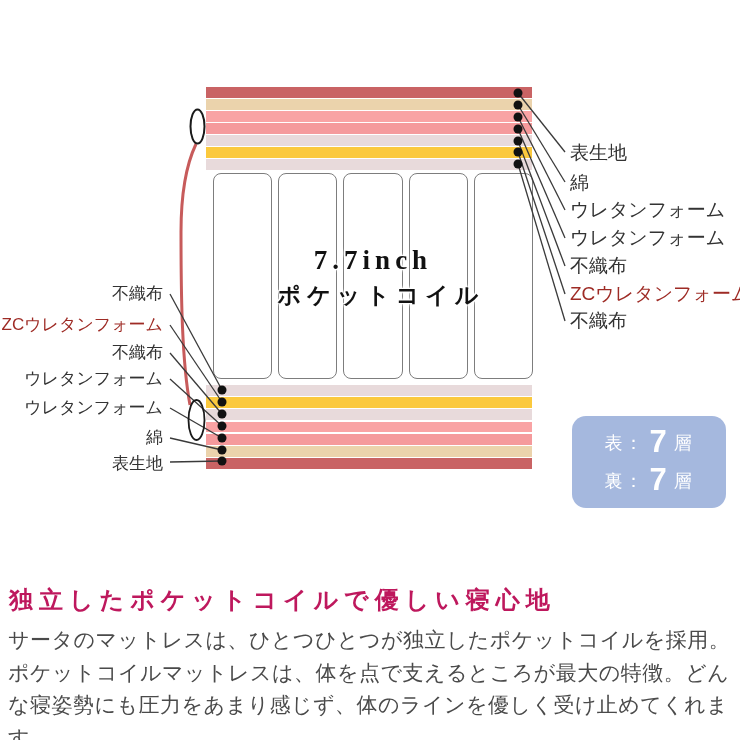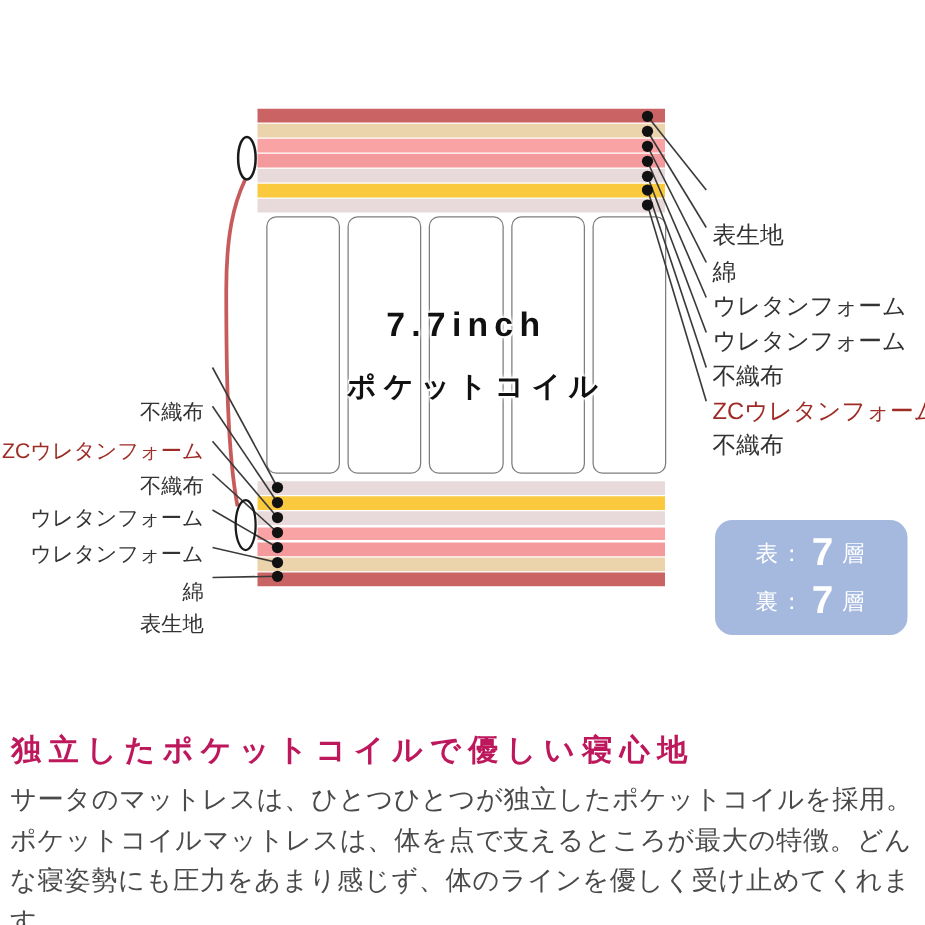--- a/index.html
+++ b/index.html
@@ -19,26 +19,26 @@
   
   .coil-row{position:absolute;left:213px;top:173px;width:320px;height:206px;display:flex;gap:6px;}
   .coil{flex:1;background:#ffffff;border:1.4px solid #7d7d7d;border-radius:8px;}
 
   
   .coil-text{
     position:absolute;left:213px;top:246px;width:320px;text-align:center;
     font-weight:bold;color:#111;line-height:1.1;
     text-shadow:0 0 3px #fff,0 0 3px #fff,0 0 4px #fff,0 0 5px #fff,1px 1px 0 #fff,-1px -1px 0 #fff;
   }
-  .coil-text .l1{font-size:27px;letter-spacing:5px;}
-  .coil-text .l2{font-size:23px;letter-spacing:6px;margin-top:21px;padding-left:16px;}
+  .coil-text .l1{font-size:27px;letter-spacing:5px;font-family:Liberation Serif, serif;}
+  .coil-text .l2{font-size:23px;letter-spacing:6px;margin-top:7px;padding-left:16px;}
 
   
   .layer-label{
-    position:absolute;font-size:19px;line-height:22px;color:#333;white-space:nowrap;margin-top:36px;
+    position:absolute;font-size:19px;line-height:22px;color:#333;white-space:nowrap;
   }
   .layer-label.right{left:570px;text-align:left;}
   .layer-label.left{right:577px;text-align:right;font-size:17px;}
 
   
   svg.overlay{position:absolute;left:0;top:0;pointer-events:none;}
 
   
   .badge{
     position:absolute;left:572px;top:416px;width:154px;height:92px;border-radius:14px;

